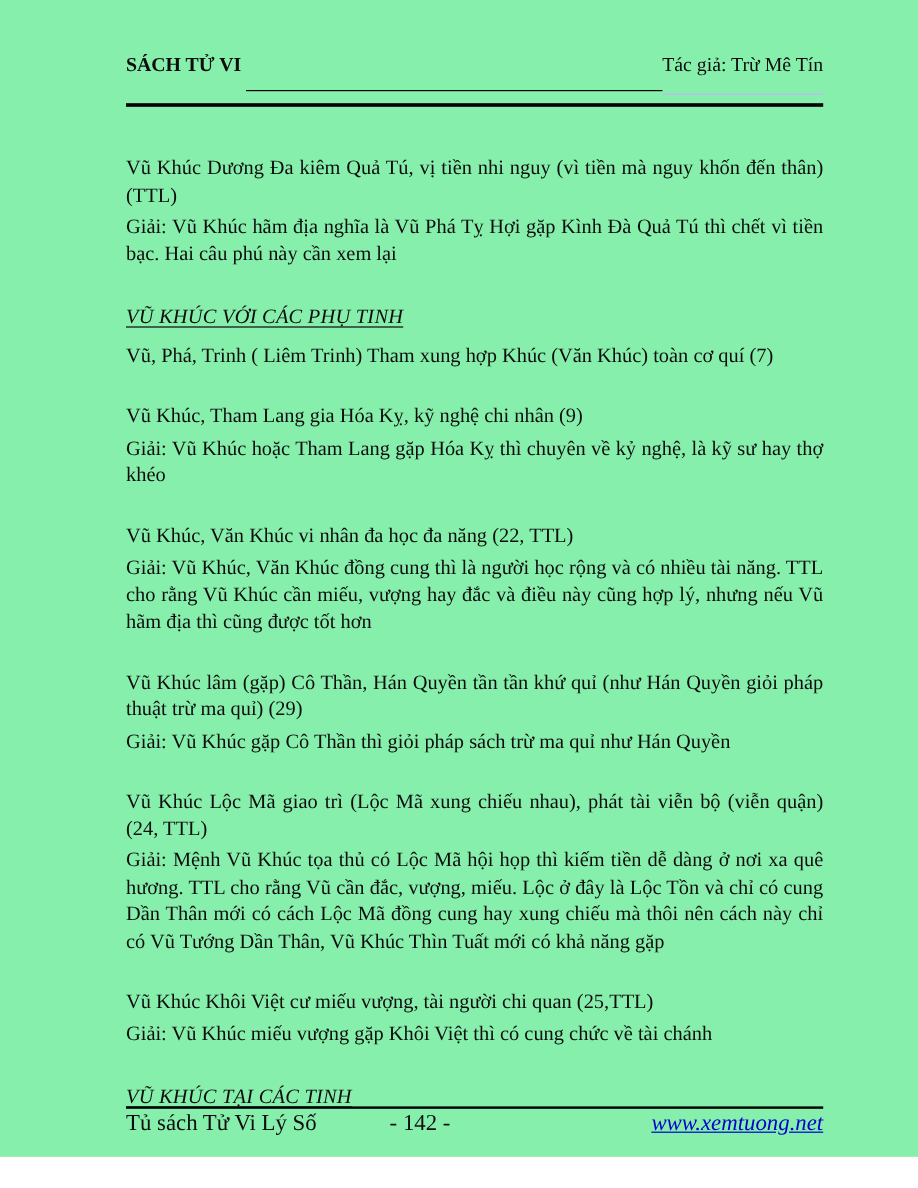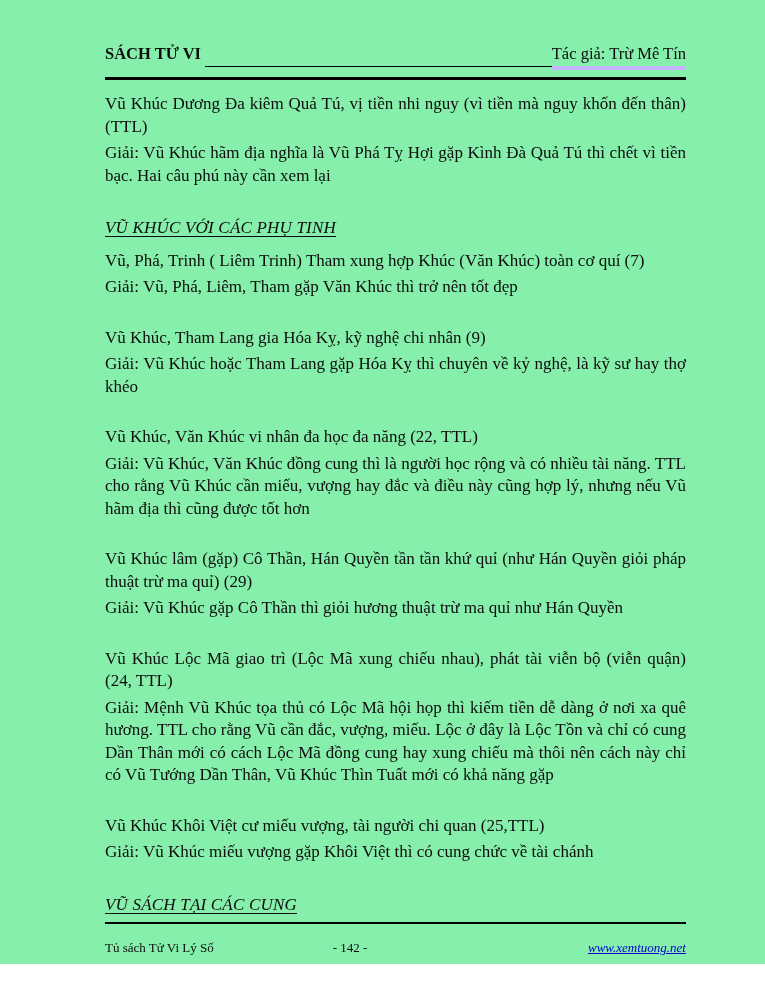--- a/index.html
+++ b/index.html
@@ -35,31 +35,31 @@
   .header-left { font-weight: bold; white-space: nowrap; }
   .header-tab {
     flex: 1;
     height: 1px;
     background: #000;
     align-self: flex-end;
     margin: 0 0 3px 4px;
   }
   .header-right {
     white-space: nowrap;
-    border-bottom: 4px solid #c4b5fd;
-    padding-bottom: 2px;
+    border-bottom: 1px solid #c4b5fd;
+    padding-bottom: 14px;
   }
   .header-rule {
     height: 3px;
     background: #000;
     margin-top: 7px;
   }
   
   .main {
-    margin-top: 13px;
+    margin-top: 40px;
     font-size: 17px;
     line-height: 22.5px;
   }
   .para {
     text-align: justify;
     margin-bottom: 4px;
   }
   .gap-before { margin-top: 28px; }
   .heading {
     text-decoration: underline;
@@ -73,24 +73,23 @@
   .footer {
     position: absolute;
     left: 105px;
     top: 922px;
     width: 581px;
   }
   .footer-rule { height: 2px; background: #000; }
   .footer-row {
     display: flex;
     align-items: center;
-    font-size: 13px;
+    font-size: 19px;
     line-height: 20px;
     padding-top: 3px;
-    margin-top: 11px;
   }
   .f-left { width: 185px; white-space: nowrap; }
   .f-center { width: 120px; text-align: center; white-space: nowrap; }
   .f-right { margin-left: auto; }
   .site-link {
     color: #0000cc;
     text-decoration: underline;
     cursor: pointer;
     font-style: italic;
   }
@@ -109,32 +108,31 @@
         <span class="header-right">Tác giả: Trừ Mê Tín</span>
       </div>
       <div class="header-rule"></div>
     </div>
 
     <div class="main">
       <div class="para">Vũ Khúc Dương Đa kiêm Quả Tú, vị tiền nhi nguy (vì tiền mà nguy khốn đến thân) (TTL)</div>
       <div class="para">Giải: Vũ Khúc hãm địa nghĩa là Vũ Phá Tỵ Hợi gặp Kình Đà Quả Tú thì chết vì tiền bạc. Hai câu phú này cần xem lại</div>
       <div class="heading">VŨ KHÚC VỚI CÁC PHỤ TINH</div>
       <div class="para">Vũ, Phá, Trinh ( Liêm Trinh) Tham xung hợp Khúc (Văn Khúc) toàn cơ quí  (7)</div>
-      <div class="para">Giải: Vũ, Phá,  Liêm, Tham gặp Văn Khúc thì trở nên tốt đẹp</div>
       <div class="para gap-before">Vũ Khúc, Tham Lang gia Hóa Kỵ, kỹ nghệ chi nhân  (9)</div>
       <div class="para">Giải: Vũ Khúc hoặc Tham Lang gặp Hóa Kỵ thì chuyên về kỷ nghệ, là kỹ sư hay thợ khéo</div>
       <div class="para gap-before">Vũ Khúc, Văn Khúc vi nhân đa học đa năng  (22, TTL)</div>
       <div class="para">Giải: Vũ Khúc, Văn Khúc  đồng cung thì là người học rộng và có nhiều tài năng. TTL cho rằng Vũ Khúc cần miếu, vượng hay đắc và điều này cũng hợp lý, nhưng nếu Vũ hãm địa thì cũng được tốt hơn</div>
       <div class="para gap-before">Vũ Khúc lâm (gặp) Cô Thần, Hán Quyền tần tần khứ quỉ (như Hán Quyền giỏi pháp thuật trừ ma quỉ) (29)</div>
-      <div class="para">Giải: Vũ Khúc gặp Cô Thần thì giỏi hương thuật trừ ma quỉ như Hán Quyền</div>
+      <div class="para">Giải: Vũ Khúc gặp Cô Thần thì giỏi pháp sách trừ ma quỉ như Hán Quyền</div>
       <div class="para gap-before">Vũ Khúc Lộc Mã giao trì (Lộc Mã xung chiếu nhau), phát tài viễn bộ (viễn quận) (24, TTL)</div>
       <div class="para">Giải: Mệnh Vũ Khúc tọa thủ có Lộc Mã hội họp thì kiếm tiền dễ dàng ở nơi xa quê hương. TTL cho rằng Vũ cần đắc, vượng, miếu. Lộc ở đây là Lộc Tồn và chỉ có cung Dần Thân mới có cách Lộc Mã đồng cung hay xung chiếu mà thôi nên cách này chỉ có  Vũ Tướng Dần Thân, Vũ Khúc Thìn Tuất mới có khả năng gặp</div>
       <div class="para gap-before">Vũ Khúc Khôi Việt cư miếu vượng, tài người chi quan (25,TTL)</div>
       <div class="para">Giải: Vũ Khúc miếu vượng gặp Khôi Việt thì có cung chức về tài chánh</div>
-      <div class="heading">VŨ SÁCH TẠI CÁC CUNG</div>
+      <div class="heading">VŨ KHÚC TẠI CÁC TINH</div>
     </div>
 
   </div>
 
   <div class="footer">
     <div class="footer-rule"></div>
     <div class="footer-row">
       <span class="f-left">Tủ sách Tử Vi Lý Số</span>
       <span class="f-center">- 142 -</span>
       <span class="f-right site-link">www.xemtuong.net</span>

